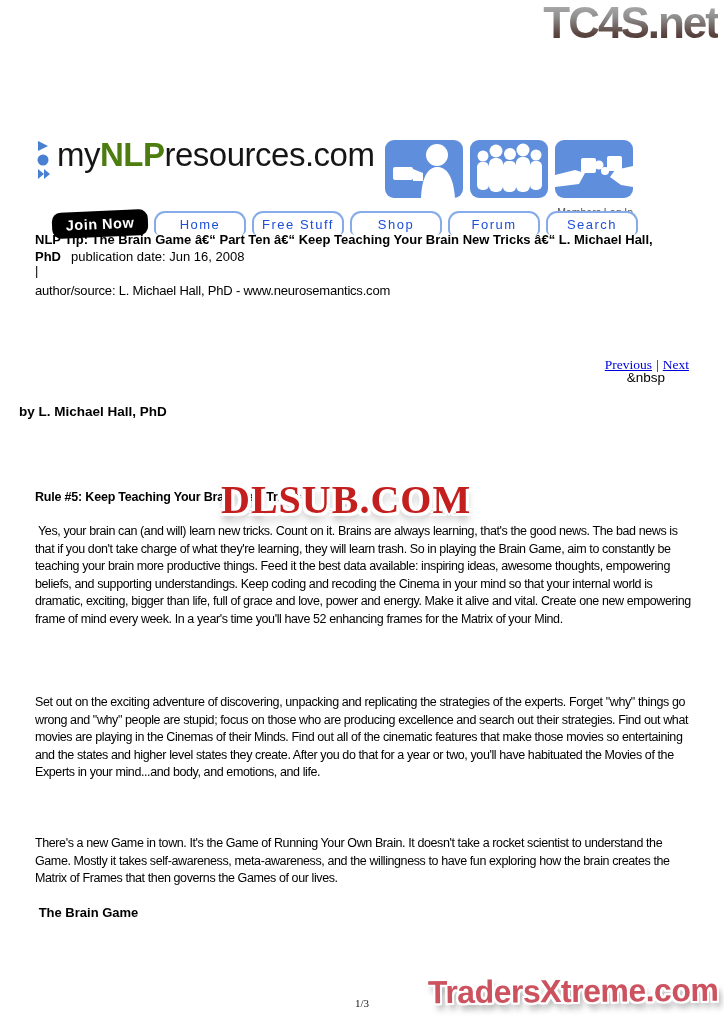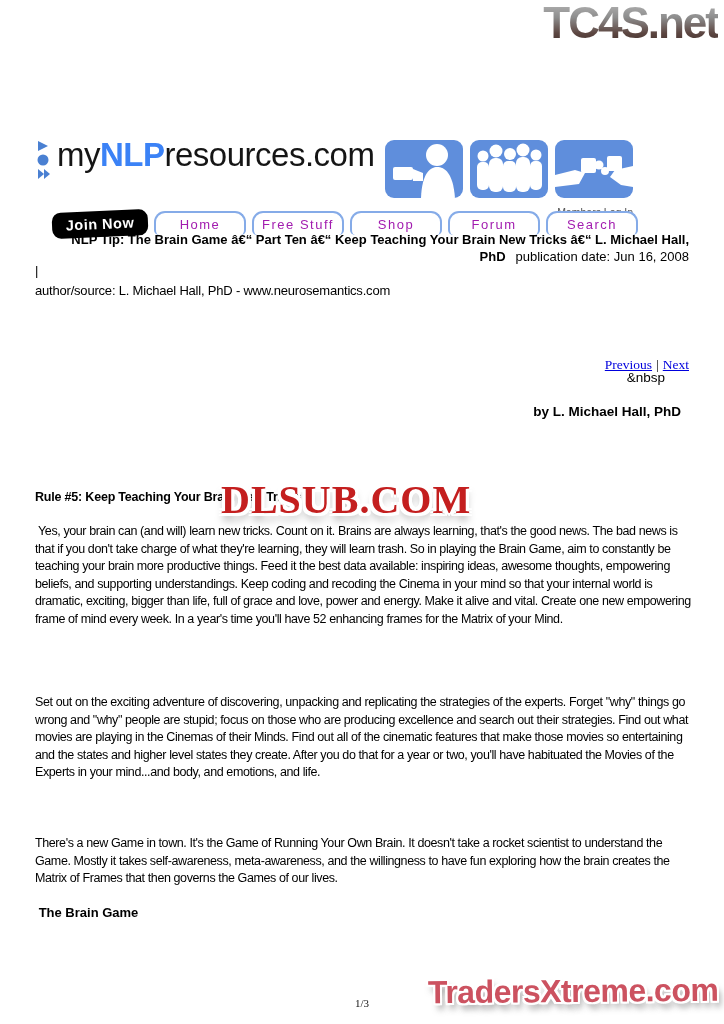--- a/index.html
+++ b/index.html
@@ -8,50 +8,50 @@
 
   
   .wm-top{position:absolute;top:0px;right:6px;font-size:44px;font-weight:800;letter-spacing:-2px;
     background:linear-gradient(180deg,#b9b9b9 0%,#8d8d8d 38%,#5d4742 72%,#3c2b28 100%);
     -webkit-background-clip:text;background-clip:text;color:transparent;line-height:1.05;}
 
   
   .logo-row{position:absolute;left:35px;top:137px;}
   .logo-icons{position:absolute;left:0;top:4px;}
   .logo-text{margin-left:22px;font-size:33px;letter-spacing:-0.5px;color:#151515;line-height:36px;white-space:nowrap;}
-  .logo-text .nlp{color:#3b82f6;font-weight:bold;}
+  .logo-text .nlp{color:#4d7c0f;font-weight:bold;}
   .tagline{margin-left:6px;margin-top:1px;font-size:15.5px;color:#1c1c1c;letter-spacing:0.2px;white-space:nowrap;}
   .tdot{color:#4a80d2;font-weight:bold;margin:0 3px;position:relative;top:-2px;}
 
   
   .tiles{position:absolute;left:385px;top:140px;display:flex;gap:7px;}
   .tile{width:78px;height:58px;background:#5f8edc;border-radius:9px;display:flex;align-items:center;justify-content:center;overflow:hidden;}
   .tile svg{display:block;}
   .members{position:absolute;top:199px;left:385px;width:248px;text-align:right;font-size:10.5px;color:#555;cursor:pointer;margin-top:7px;}
 
   
   .tabs{position:absolute;left:52px;top:211px;display:flex;gap:6px;align-items:flex-start;z-index:6;}
   .tab-join{width:96px;height:26px;background:#000;border-radius:9px;color:#fff;font-weight:bold;font-size:14.5px;
     display:flex;align-items:center;justify-content:center;letter-spacing:0.5px;transform:rotate(-2.5deg);cursor:pointer;}
   .tab{width:88px;height:22px;border:2px solid #85abe8;border-bottom:none;border-radius:11px 11px 5px 5px;background:#fff;
-    font-size:13px;letter-spacing:1.5px;color:#a21caf;display:flex;align-items:center;justify-content:center;cursor:pointer;}
+    font-size:13px;letter-spacing:1.5px;color:#1d4ed8;display:flex;align-items:center;justify-content:center;cursor:pointer;}
 
   
-  .title{position:absolute;left:35px;top:231px;width:654px;text-align:right;font-size:13px;font-weight:bold;
+  .title{position:absolute;left:35px;top:231px;width:654px;text-align:left;font-size:13px;font-weight:bold;
     line-height:17px;color:#000;z-index:2;}
   .pubdate{font-weight:normal;margin-left:10px;}
   .pipe{position:absolute;left:35px;top:263px;font-size:13px;}
   .author{position:absolute;left:35px;top:283px;font-size:13px;letter-spacing:-0.2px;}
 
   .prevnext{position:absolute;left:35px;top:357px;width:654px;text-align:right;font-size:13.5px;font-family:Liberation Serif, serif;}
   .link{color:#0000dd;text-decoration:underline;cursor:pointer;}
   .sep{color:#000;margin:0 4px;}
   .nbsp{position:absolute;left:35px;top:370px;width:630px;text-align:right;font-size:13.5px;}
 
-  .byline{position:absolute;left:27px;top:404px;width:654px;text-align:right;font-weight:bold;font-size:13.5px;}
+  .byline{position:absolute;left:19px;top:404px;width:654px;text-align:left;font-weight:bold;font-size:13.5px;}
 
   .rule{position:absolute;left:35px;top:490px;font-size:12.5px;font-weight:bold;letter-spacing:-0.2px;}
 
   
   .wm-mid{position:absolute;left:221px;top:480px;z-index:3;font-family:"Liberation Serif",serif;
     font-size:40px;font-weight:bold;letter-spacing:1px;color:#c41f1f;line-height:1;
     text-shadow:-3px -3px 0 #fff,3px -3px 0 #fff,-3px 3px 0 #fff,3px 3px 0 #fff,
                 -3px 0 0 #fff,3px 0 0 #fff,0 -3px 0 #fff,0 3px 0 #fff,
                 0 7px 9px rgba(0,0,0,0.35);}
 

